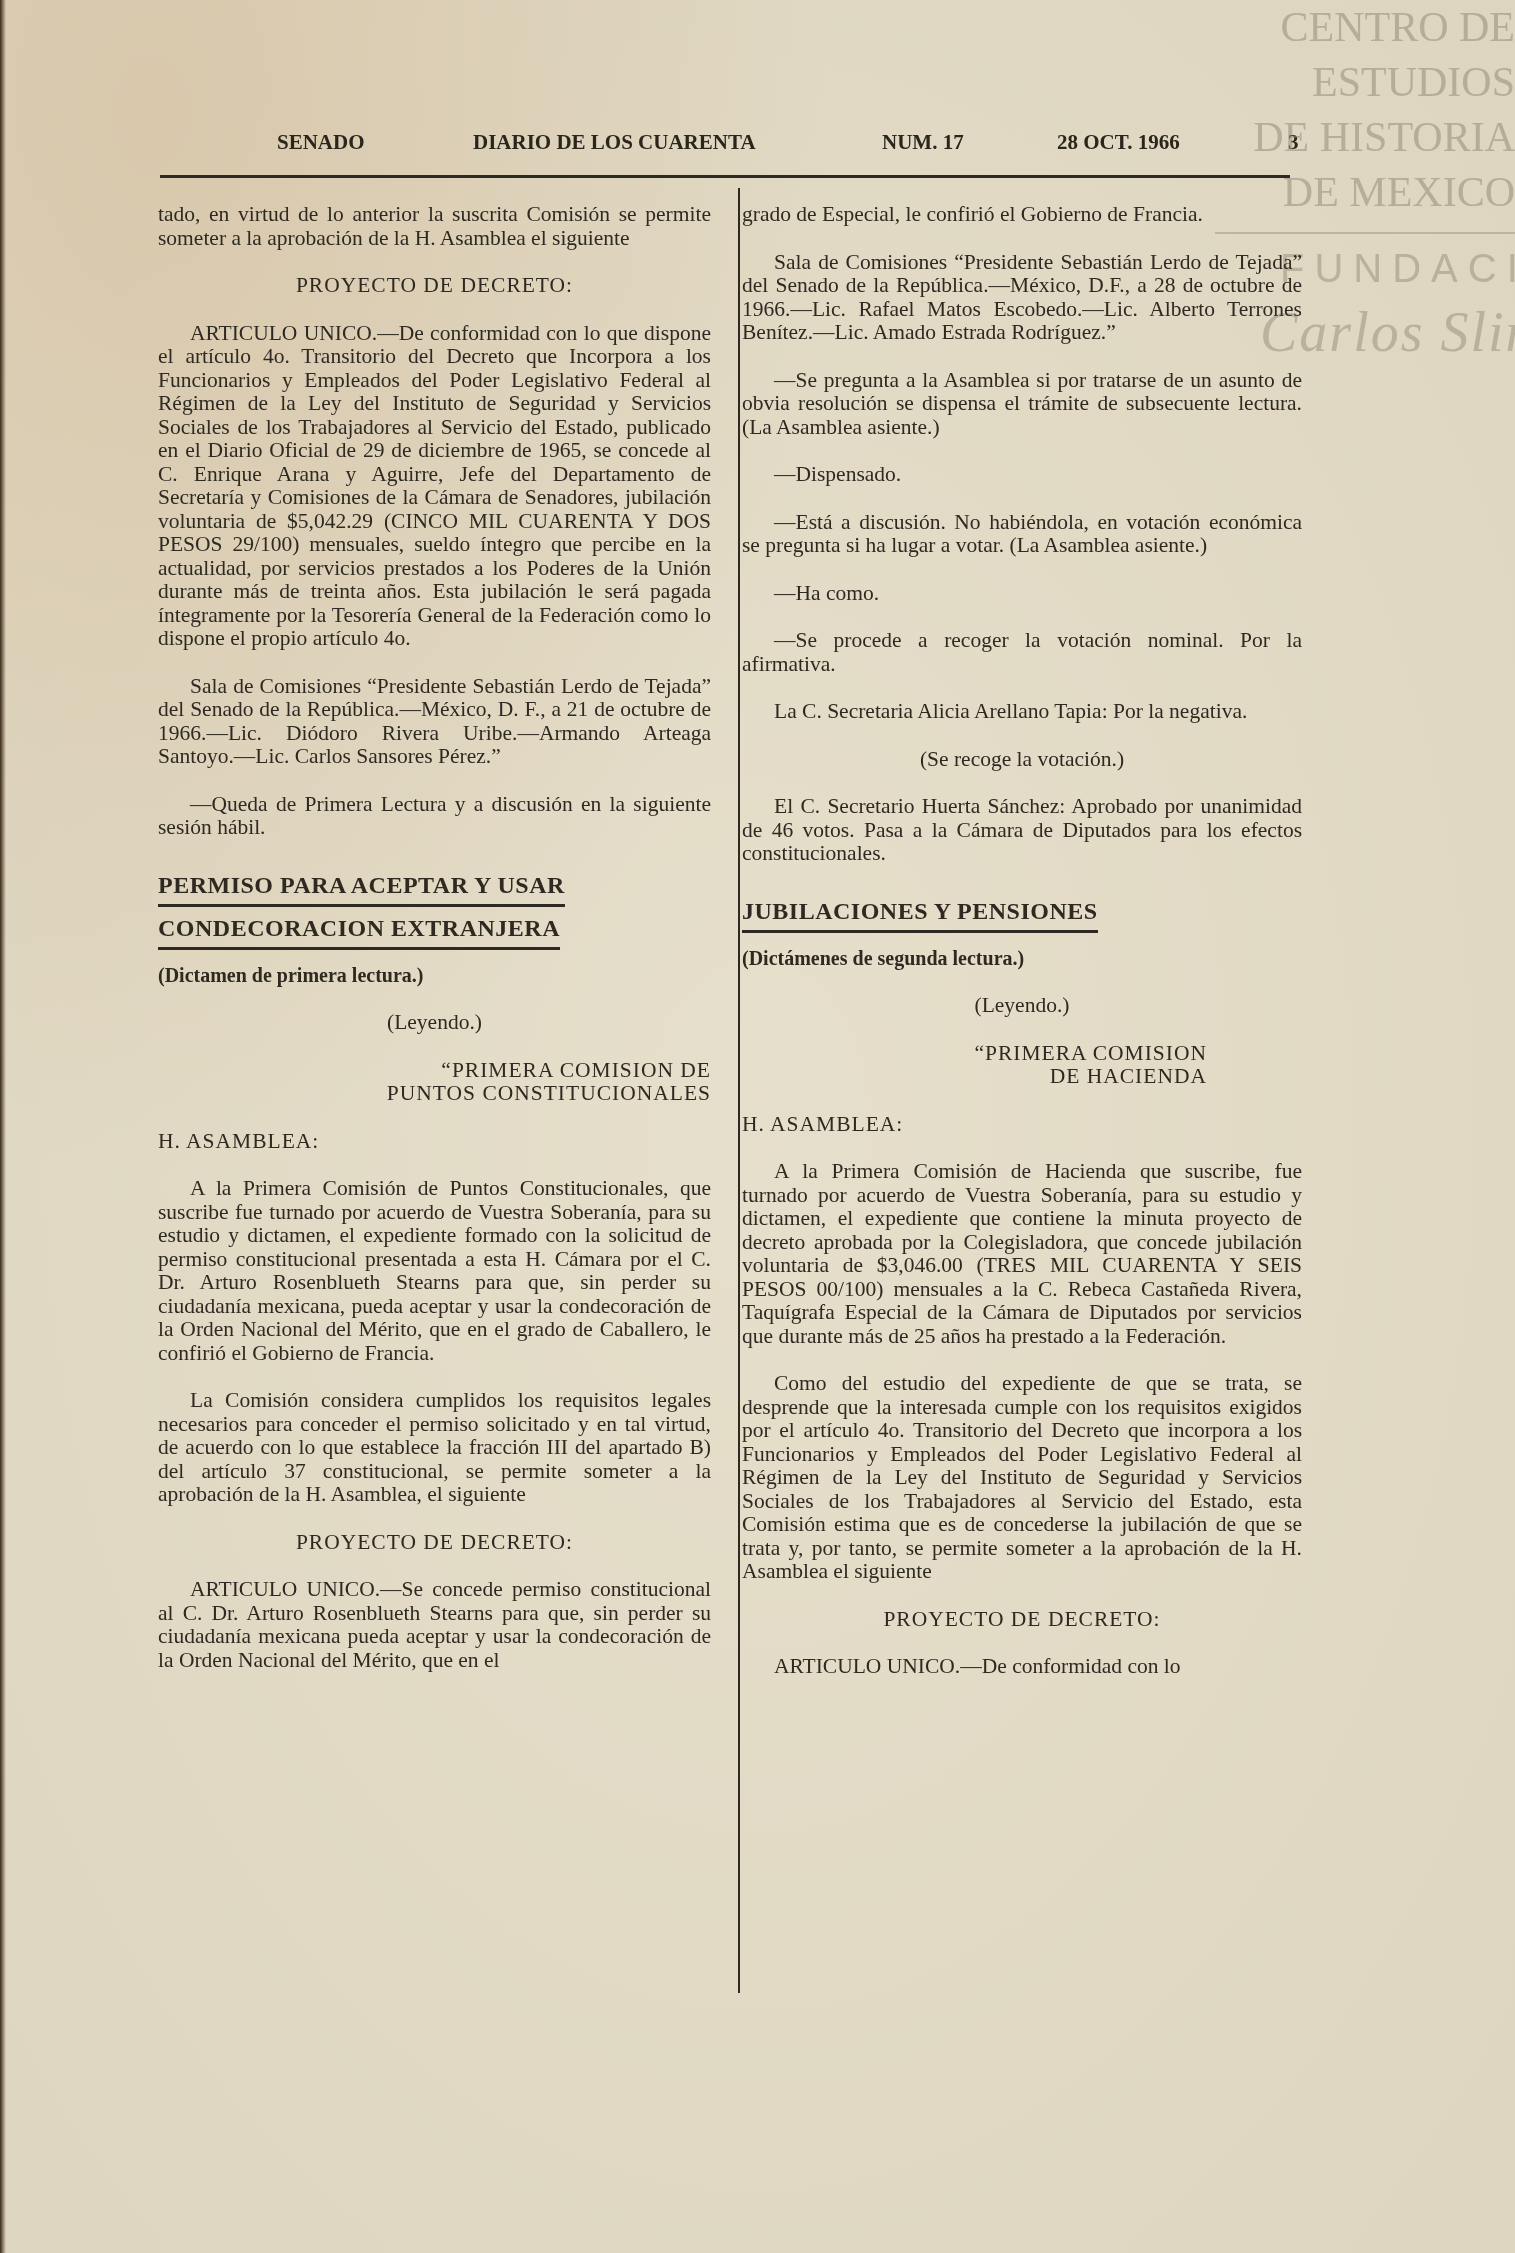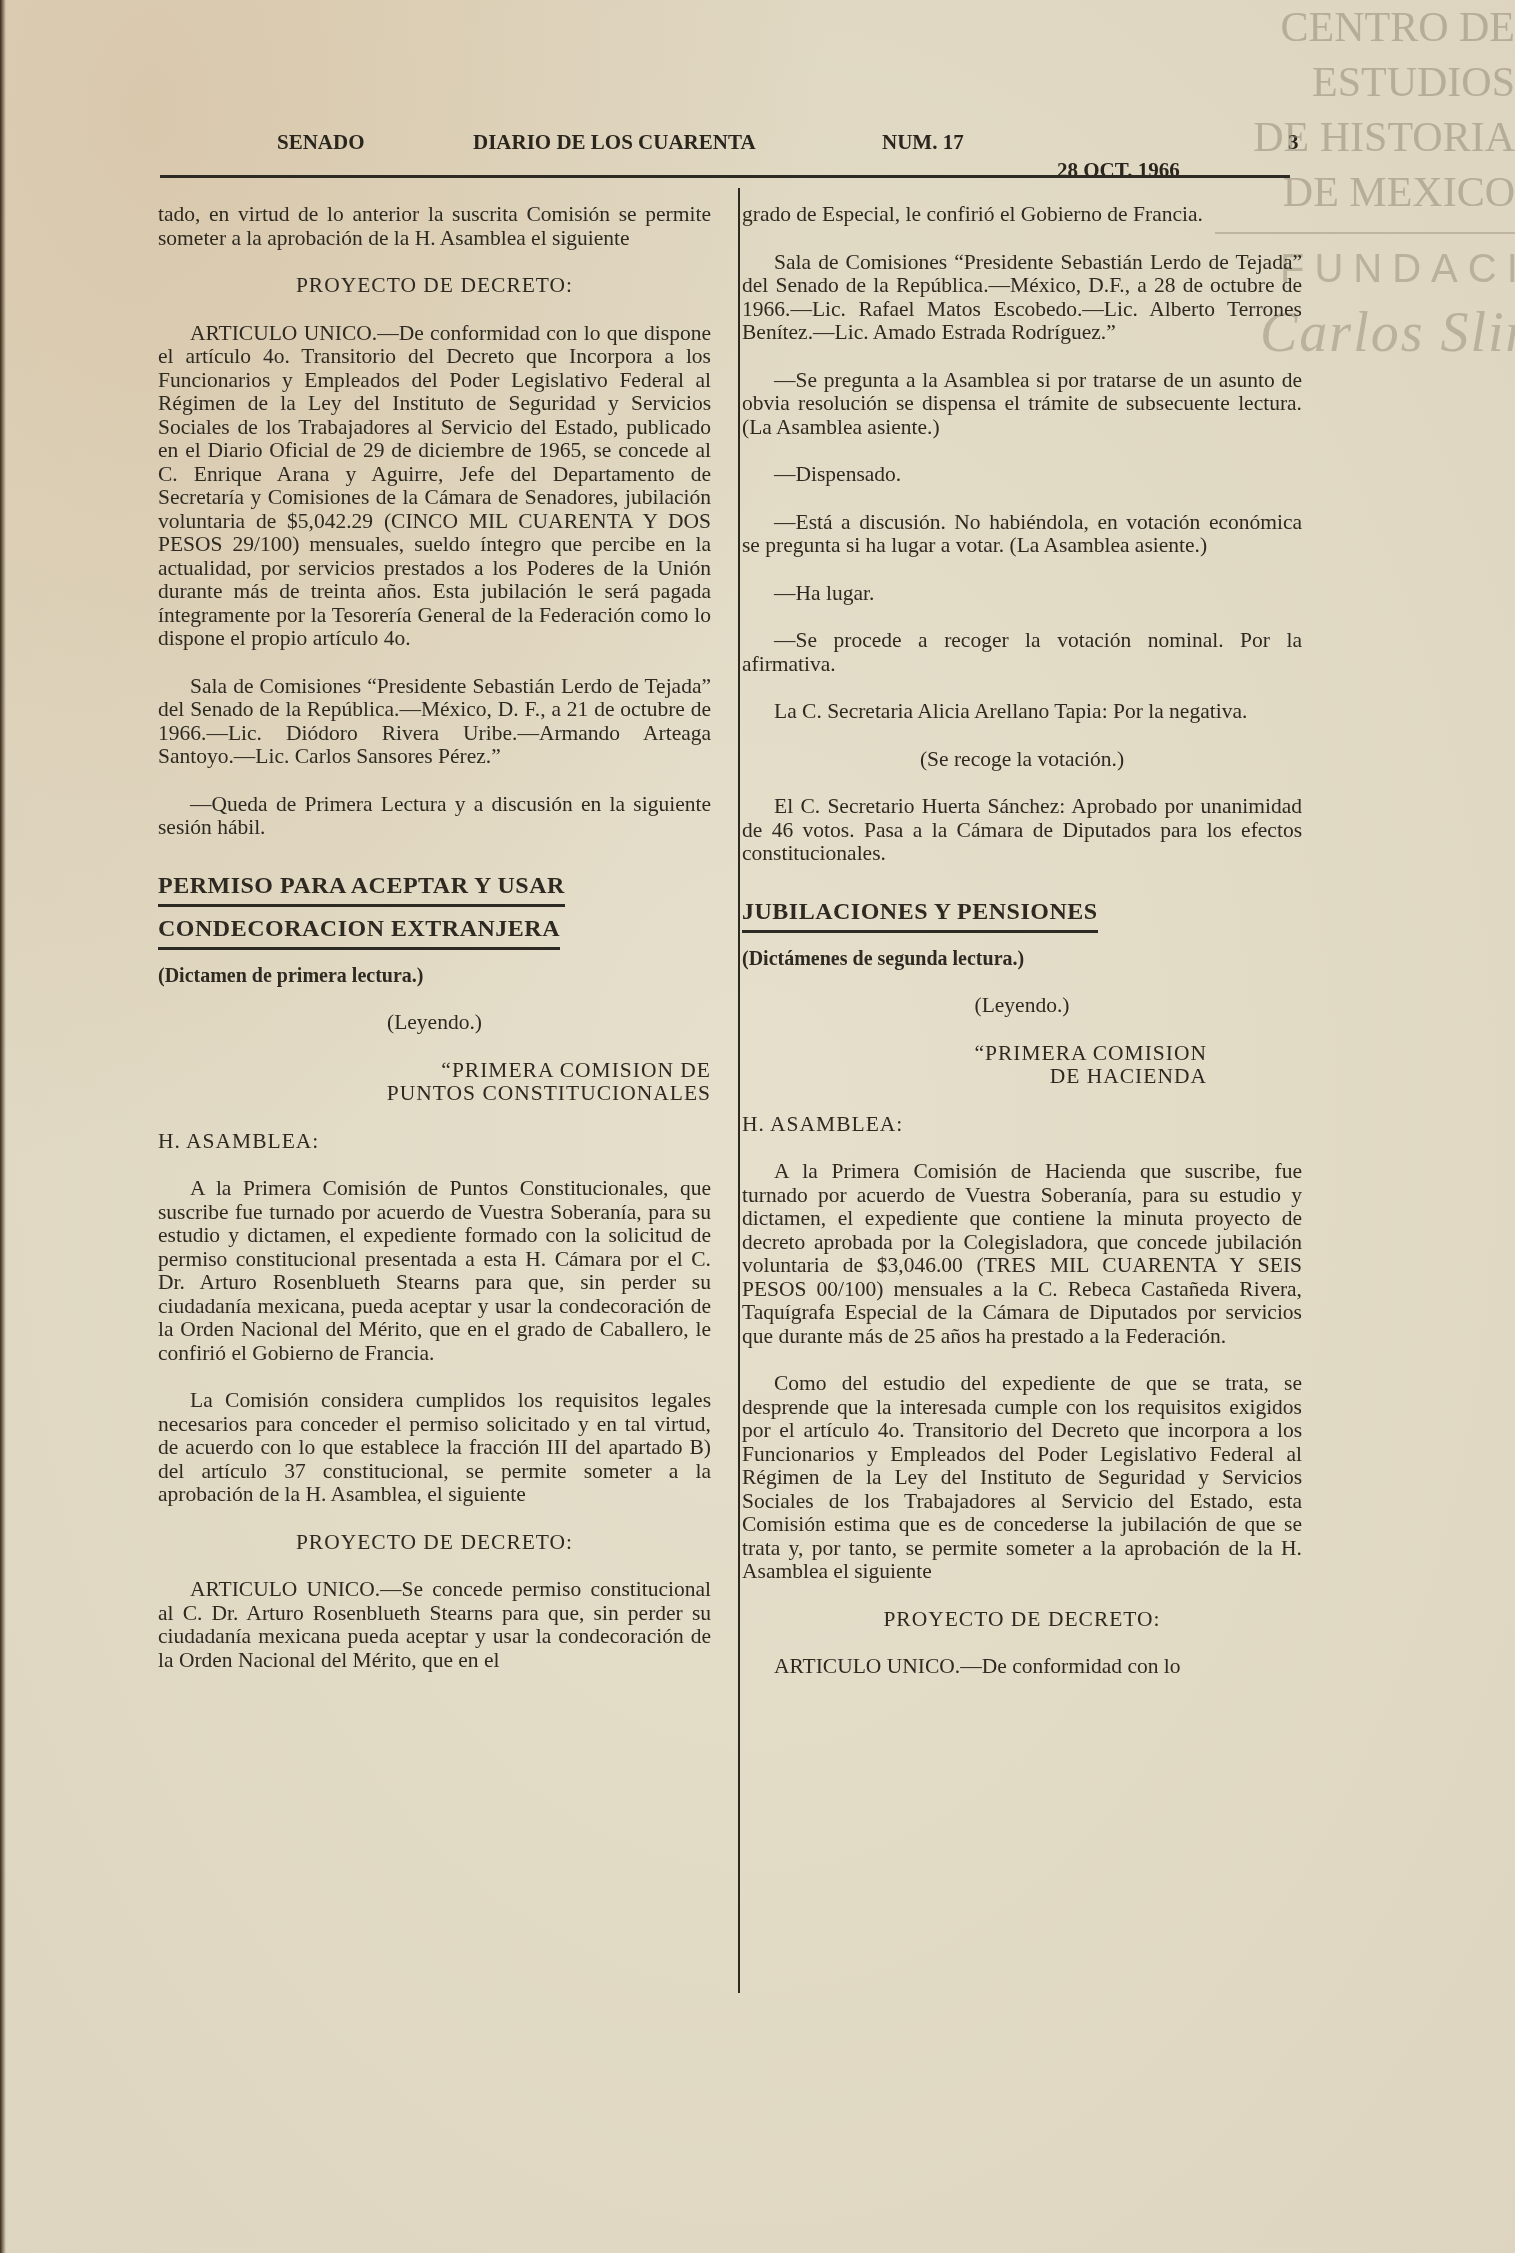--- a/index.html
+++ b/index.html
@@ -14,21 +14,21 @@
   }
   .page { position: absolute; left: 0; top: 0; width: 1515px; height: 2253px; }
   .header {
     position: absolute; left: 160px; top: 130px; width: 1130px; height: 30px;
     font-weight: bold; font-size: 21px; color: #2a261e;
   }
   .header span { position: absolute; top: 0; white-space: nowrap; }
   .hdr-senado { left: 117px; }
   .hdr-diario { left: 313px; }
   .hdr-num { left: 722px; }
-  .hdr-date { left: 897px; margin-top: 28px; }
+  .hdr-date { left: 897px; }
   .hdr-page { left: 1128px; }
   .header-rule { position: absolute; left: 160px; top: 175px; width: 1130px; height: 3px; background: #2d2a23; }
   .col-divider { position: absolute; left: 738px; top: 188px; width: 2px; height: 1805px; background: #2d2a23; }
   .col { position: absolute; top: 203px; width: 553px; font-size: 21.5px; line-height: 23.5px; text-align: justify; }
   .col.left { left: 158px; }
   .col.right { left: 742px; width: 560px; }
   .col p { margin: 0 0 0 0; }
   .indent { text-indent: 32px; }
   .gap { margin-top: 24px !important; }
   .gap-s { margin-top: 14px !important; }
@@ -101,21 +101,21 @@
     <p class="center gap heading-caps">PROYECTO DE DECRETO:</p>
     <p class="indent gap">ARTICULO UNICO.—Se concede permiso constitucional al C. Dr. Arturo Rosenblueth Stearns para que, sin perder su ciudadanía mexicana pueda aceptar y usar la condecoración de la Orden Nacional del Mérito, que en el</p>
   </div>
 
   <div class="col right">
     <p>grado de Especial, le confirió el Gobierno de Francia.</p>
     <p class="indent gap"><span>Sala de Comisiones “Presidente Sebastián Lerdo de Tejada” del Senado de la República.—México, D.F., a 28 de octubre de 1966.—Lic. </span><span class="bold">Rafael Matos Escobedo</span><span>.—Lic. </span><span class="bold">Alberto Terrones Benítez</span><span>.—Lic. </span><span class="bold">Amado Estrada Rodríguez.”</span></p>
     <p class="indent gap">—Se pregunta a la Asamblea si por tratarse de un asunto de obvia resolución se dispensa el trámite de subsecuente lectura. (La Asamblea asiente.)</p>
     <p class="indent gap">—Dispensado.</p>
     <p class="indent gap">—Está a discusión. No habiéndola, en votación económica se pregunta si ha lugar a votar. (La Asamblea asiente.)</p>
-    <p class="indent gap">—Ha lugar.</p>
+    <p class="indent gap">—Ha como.</p>
     <p class="indent gap">—Se procede a recoger la votación nominal. Por la afirmativa.</p>
     <p class="indent gap"><span class="bold">La C. Secretaria Alicia Arellano Tapia:</span><span> Por la negativa.</span></p>
     <p class="center gap">(Se recoge la votación.)</p>
     <p class="indent gap"><span class="bold">El C. Secretario Huerta Sánchez:</span><span> Aprobado por unanimidad de 46 votos. Pasa a la Cámara de Diputados para los efectos constitucionales.</span></p>
 
     <div class="section-block">
       <div><span class="section-title">JUBILACIONES Y PENSIONES</span></div>
     </div>
     <p class="sub-bold gap-s">(Dictámenes de segunda lectura.)</p>
     <p class="center gap">(Leyendo.)</p>

